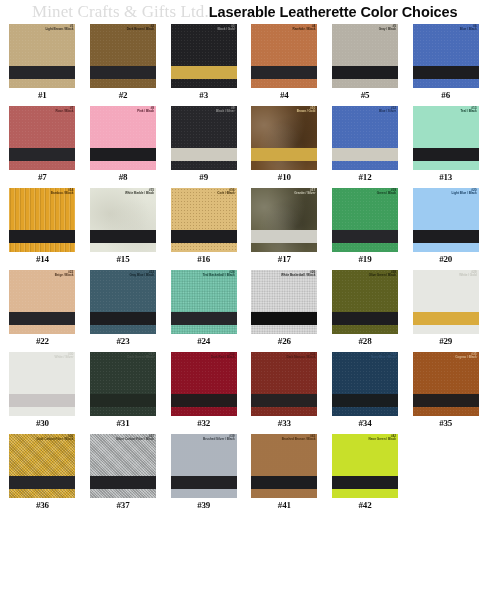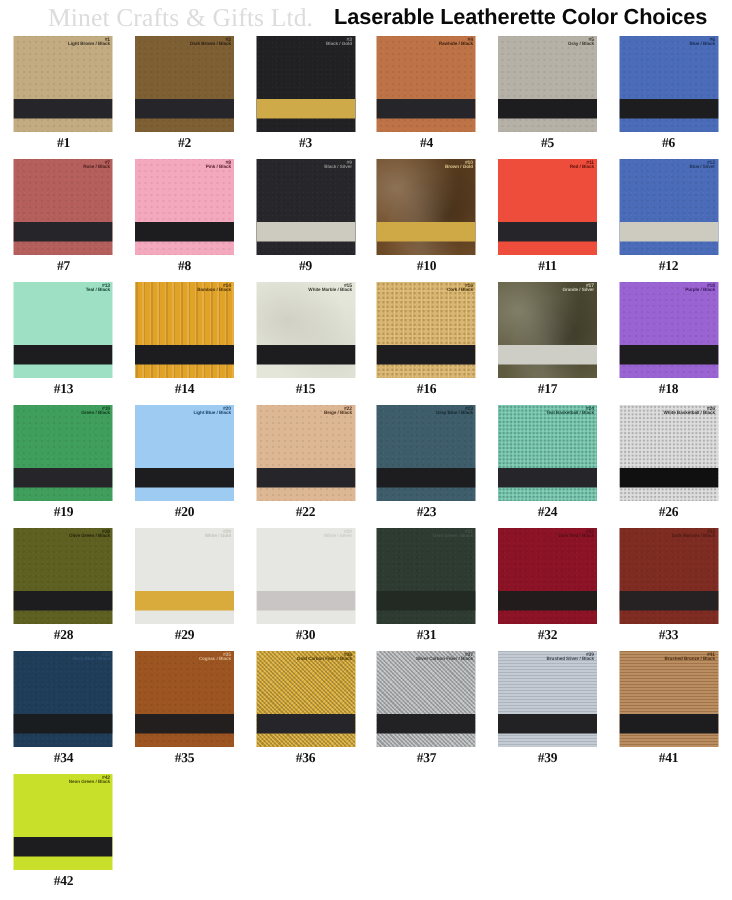--- a/index.html
+++ b/index.html
@@ -24,21 +24,20 @@
     letter-spacing: 0.1px;
     white-space: nowrap;
     padding-left: 26px;
   }
   .header-title {
     font-family: "Liberation Sans", sans-serif;
     font-size: 14.5px;
     font-weight: bold;
     color: #0a0a0a;
     white-space: nowrap;
-    margin-left: 14px;
     letter-spacing: -0.1px;
   }
 
   
   .grid {
     display: grid;
     grid-template-columns: repeat(6, 1fr);
     grid-auto-rows: 82px;
     column-gap: 0px;
     row-gap: 0px;
@@ -209,31 +208,20 @@
         <div class="swatch-tex" style="background-image:radial-gradient(ellipse at 20% 30%, rgba(255,255,255,.22), transparent 55%),radial-gradient(ellipse at 70% 60%, rgba(0,0,0,.3), transparent 55%),radial-gradient(ellipse at 45% 85%, rgba(255,255,255,.16), transparent 50%),radial-gradient(ellipse at 85% 15%, rgba(0,0,0,.25), transparent 50%);"></div>
         <div class="stripe" style="background: rgb(207, 169, 69);"></div>
         <div class="label" style="color: rgb(216, 192, 138);">
           <span class="num">#10</span>
           <span class="nm">Brown / Gold</span>
         </div>
       </div>
       <div class="caption">#10</div>
     </div>
     <div class="cell">
-      <div class="swatch" style="background: rgb(239, 77, 60);">
-        <div class="swatch-tex" style=""></div>
-        <div class="stripe" style="background: rgb(38, 38, 42);"></div>
-        <div class="label" style="color: rgb(94, 17, 9);">
-          <span class="num">#11</span>
-          <span class="nm">Red / Black</span>
-        </div>
-      </div>
-      <div class="caption">#11</div>
-    </div>
-    <div class="cell">
       <div class="swatch" style="background: rgb(74, 108, 184);">
         <div class="swatch-tex" style="background-image:radial-gradient(rgba(255,255,255,.07) 0.5px, transparent 0.6px),radial-gradient(rgba(0,0,0,.07) 0.5px, transparent 0.6px);background-size:3px 3px,4px 4px;background-position:0 0,1px 2px;"></div>
         <div class="stripe" style="background: rgb(205, 202, 191);"></div>
         <div class="label" style="color: rgb(31, 49, 88);">
           <span class="num">#12</span>
           <span class="nm">Blue / Silver</span>
         </div>
       </div>
       <div class="caption">#12</div>
     </div>
@@ -286,31 +274,20 @@
         <div class="swatch-tex" style="background-image:radial-gradient(ellipse at 20% 30%, rgba(255,255,255,.22), transparent 55%),radial-gradient(ellipse at 70% 60%, rgba(0,0,0,.3), transparent 55%),radial-gradient(ellipse at 45% 85%, rgba(255,255,255,.16), transparent 50%),radial-gradient(ellipse at 85% 15%, rgba(0,0,0,.25), transparent 50%);"></div>
         <div class="stripe" style="background: rgb(207, 206, 198);"></div>
         <div class="label" style="color: rgb(201, 199, 180);">
           <span class="num">#17</span>
           <span class="nm">Granite / Silver</span>
         </div>
       </div>
       <div class="caption">#17</div>
     </div>
     <div class="cell">
-      <div class="swatch" style="background: rgb(154, 99, 210);">
-        <div class="swatch-tex" style="background-image:radial-gradient(rgba(255,255,255,.07) 0.5px, transparent 0.6px),radial-gradient(rgba(0,0,0,.07) 0.5px, transparent 0.6px);background-size:3px 3px,4px 4px;background-position:0 0,1px 2px;"></div>
-        <div class="stripe" style="background: rgb(29, 29, 32);"></div>
-        <div class="label" style="color: rgb(58, 26, 98);">
-          <span class="num">#18</span>
-          <span class="nm">Purple / Black</span>
-        </div>
-      </div>
-      <div class="caption">#18</div>
-    </div>
-    <div class="cell">
       <div class="swatch" style="background: rgb(63, 158, 92);">
         <div class="swatch-tex" style="background-image:radial-gradient(rgba(255,255,255,.07) 0.5px, transparent 0.6px),radial-gradient(rgba(0,0,0,.07) 0.5px, transparent 0.6px);background-size:3px 3px,4px 4px;background-position:0 0,1px 2px;"></div>
         <div class="stripe" style="background: rgb(38, 38, 42);"></div>
         <div class="label" style="color: rgb(18, 58, 30);">
           <span class="num">#19</span>
           <span class="nm">Green / Black</span>
         </div>
       </div>
       <div class="caption">#19</div>
     </div>

